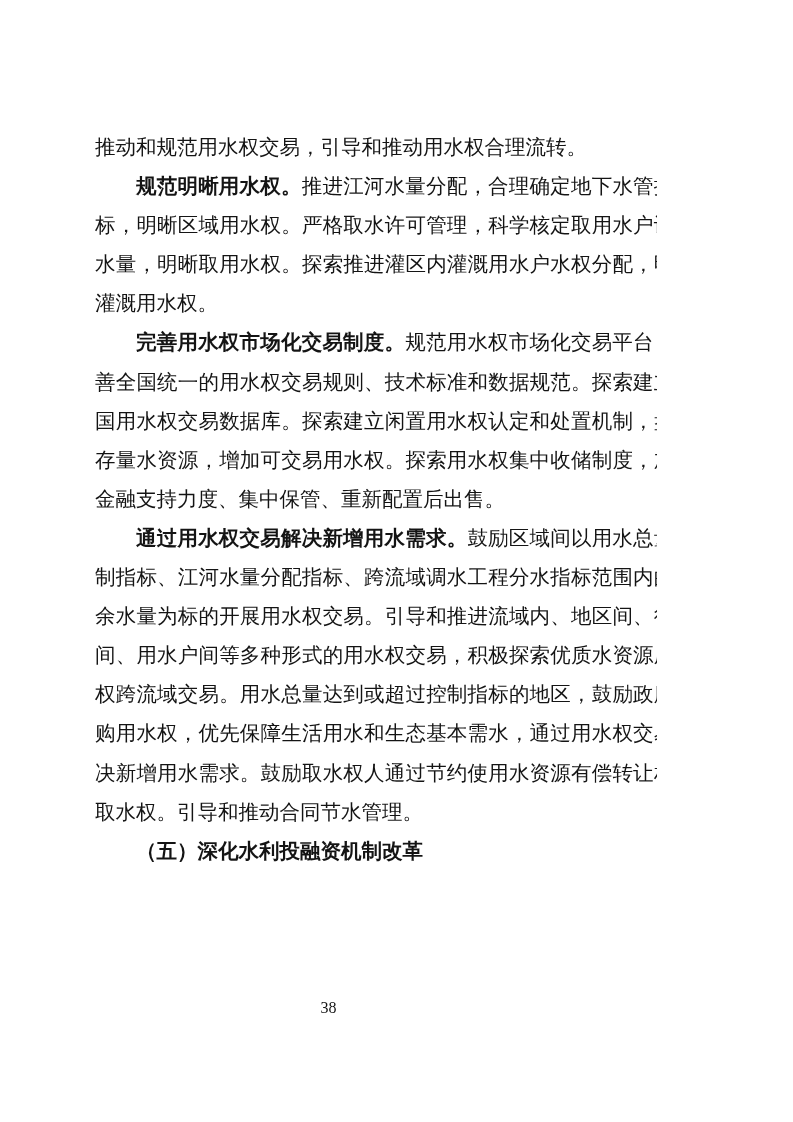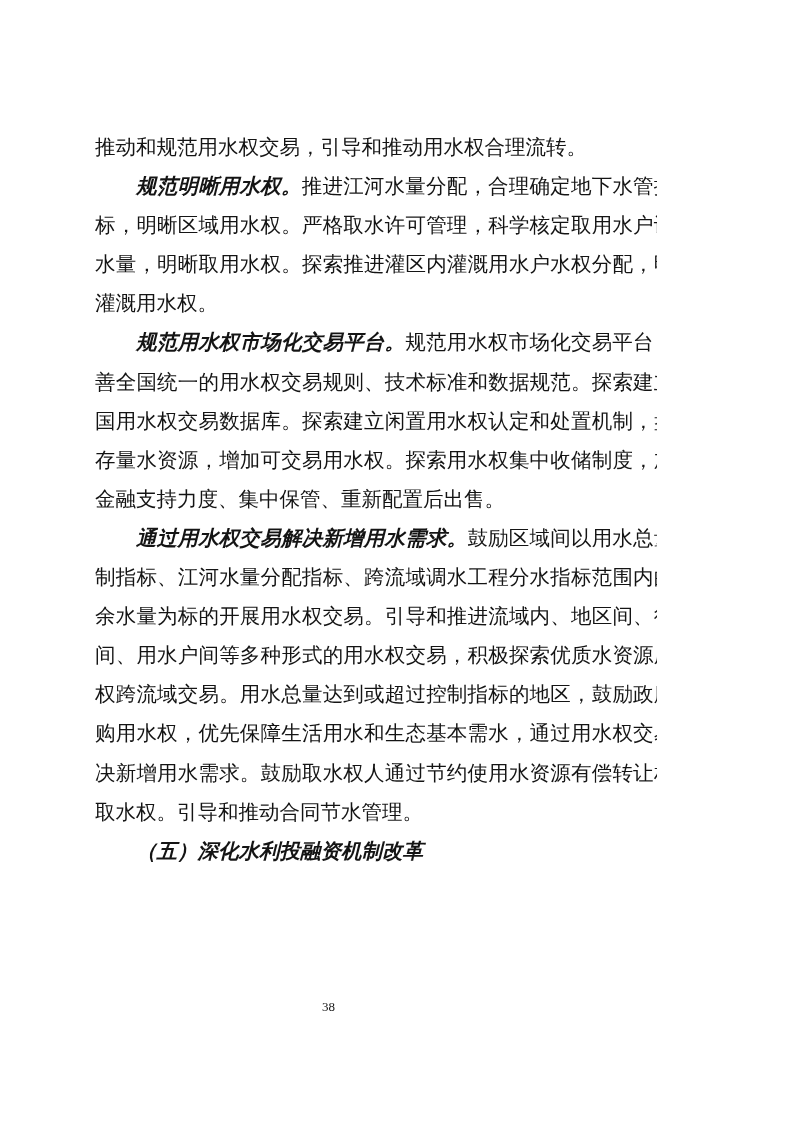--- a/index.html
+++ b/index.html
@@ -28,46 +28,45 @@
     line-height: 39.1px;
     text-align: justify;
     letter-spacing: 0;
     word-break: break-all;
   }
   .indent {
     text-indent: 2em;
   }
   .para b {
     font-weight: bold;
-    font-style: italic;
   }
   .heading b {
     font-weight: bold;
   }
   .page-number {
     position: absolute;
     top: 999px;
     left: 0;
     width: 100%;
     text-align: center;
-    font-size: 13px;
+    font-size: 16px;
     color: #141414;
   }
 </style>
 </head>
 <body>
 
 <div class="page">
   <div class="content">
 
     <p class="para"><b></b><span>推动和规范用水权交易，引导和推动用水权合理流转。</span></p>
 
     <p class="para indent"><b>规范明晰用水权。</b><span>推进江河水量分配，合理确定地下水管控指标，明晰区域用水权。严格取水许可管理，科学核定取用水户许可水量，明晰取用水权。探索推进灌区内灌溉用水户水权分配，明晰灌溉用水权。</span></p>
 
-    <p class="para indent"><b>规范用水权市场化交易平台。</b><span>规范用水权市场化交易平台，完善全国统一的用水权交易规则、技术标准和数据规范。探索建立全国用水权交易数据库。探索建立闲置用水权认定和处置机制，盘活存量水资源，增加可交易用水权。探索用水权集中收储制度，加大金融支持力度、集中保管、重新配置后出售。</span></p>
+    <p class="para indent"><b>完善用水权市场化交易制度。</b><span>规范用水权市场化交易平台，完善全国统一的用水权交易规则、技术标准和数据规范。探索建立全国用水权交易数据库。探索建立闲置用水权认定和处置机制，盘活存量水资源，增加可交易用水权。探索用水权集中收储制度，加大金融支持力度、集中保管、重新配置后出售。</span></p>
 
     <p class="para indent"><b>通过用水权交易解决新增用水需求。</b><span>鼓励区域间以用水总量控制指标、江河水量分配指标、跨流域调水工程分水指标范围内的结余水量为标的开展用水权交易。引导和推进流域内、地区间、行业间、用水户间等多种形式的用水权交易，积极探索优质水资源用水权跨流域交易。用水总量达到或超过控制指标的地区，鼓励政府回购用水权，优先保障生活用水和生态基本需水，通过用水权交易解决新增用水需求。鼓励取水权人通过节约使用水资源有偿转让相应取水权。引导和推动合同节水管理。</span></p>
 
     <p class="para indent heading"><b>（五）深化水利投融资机制改革</b><span></span></p>
 
 
   </div>
 
   <div class="page-number">38</div>
 </div>

